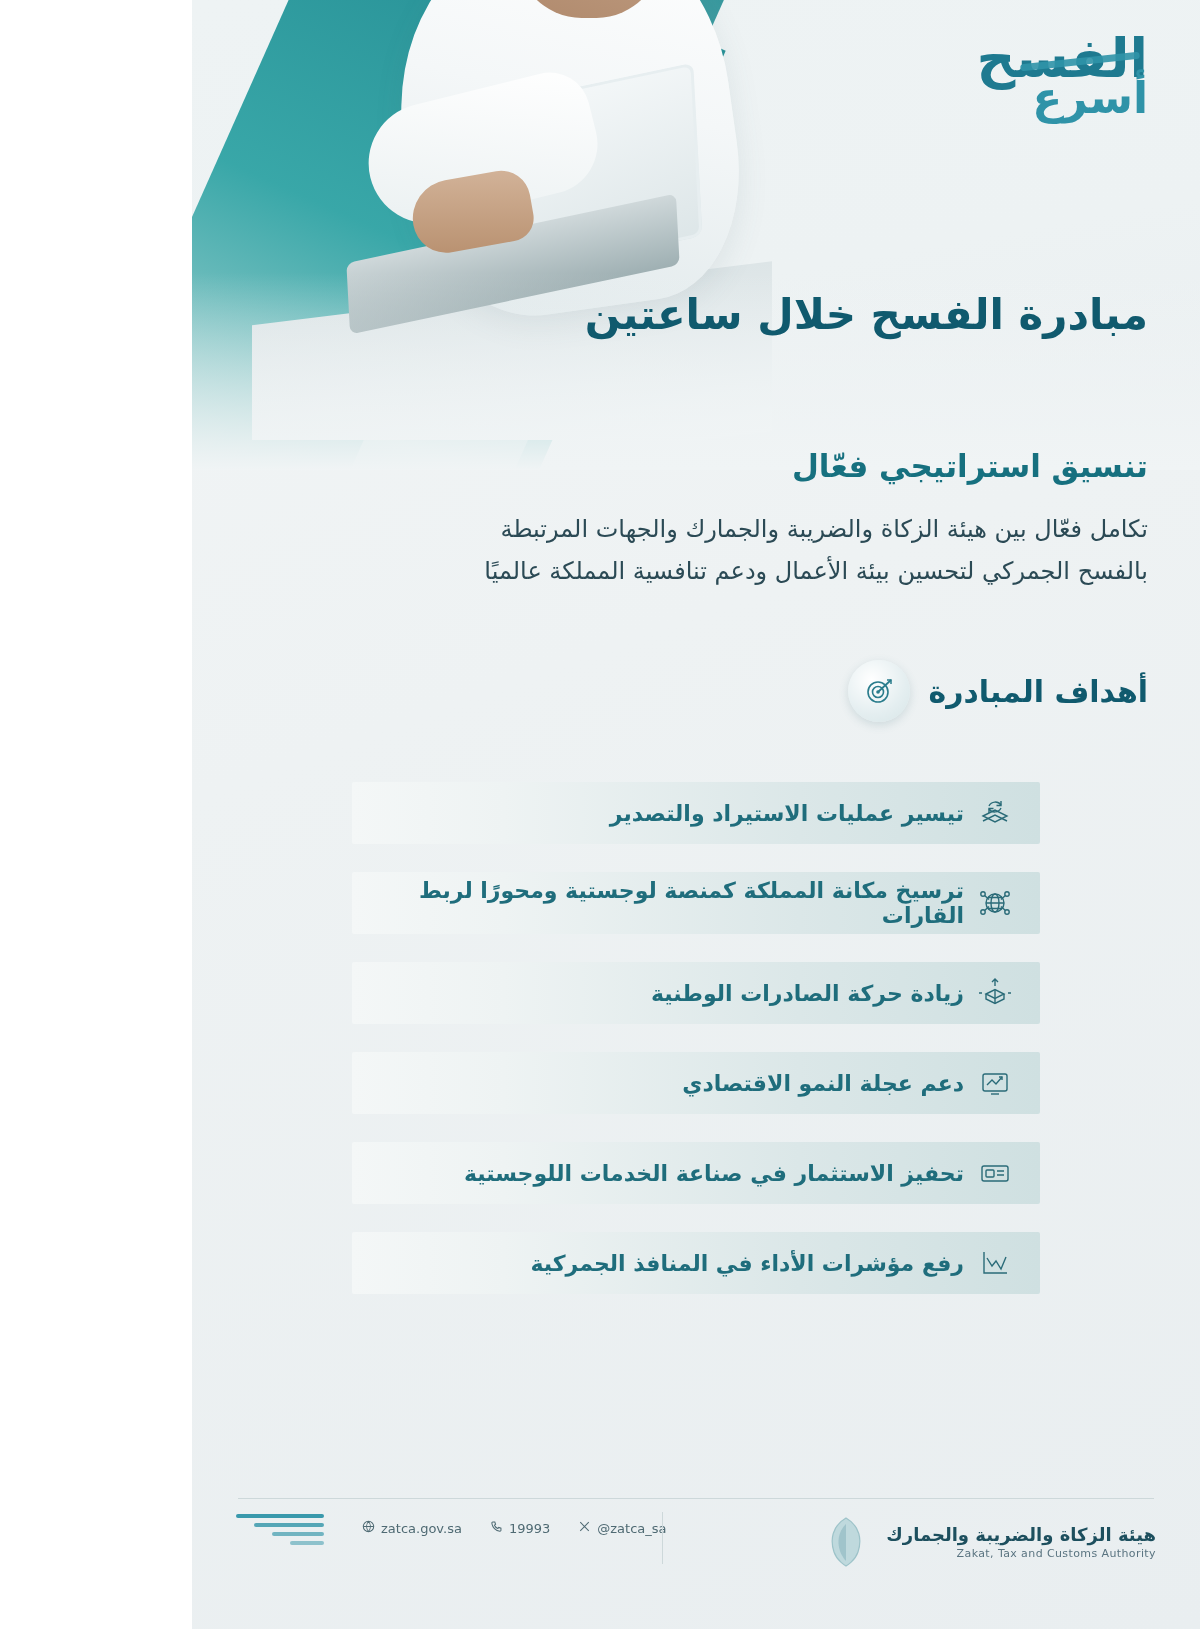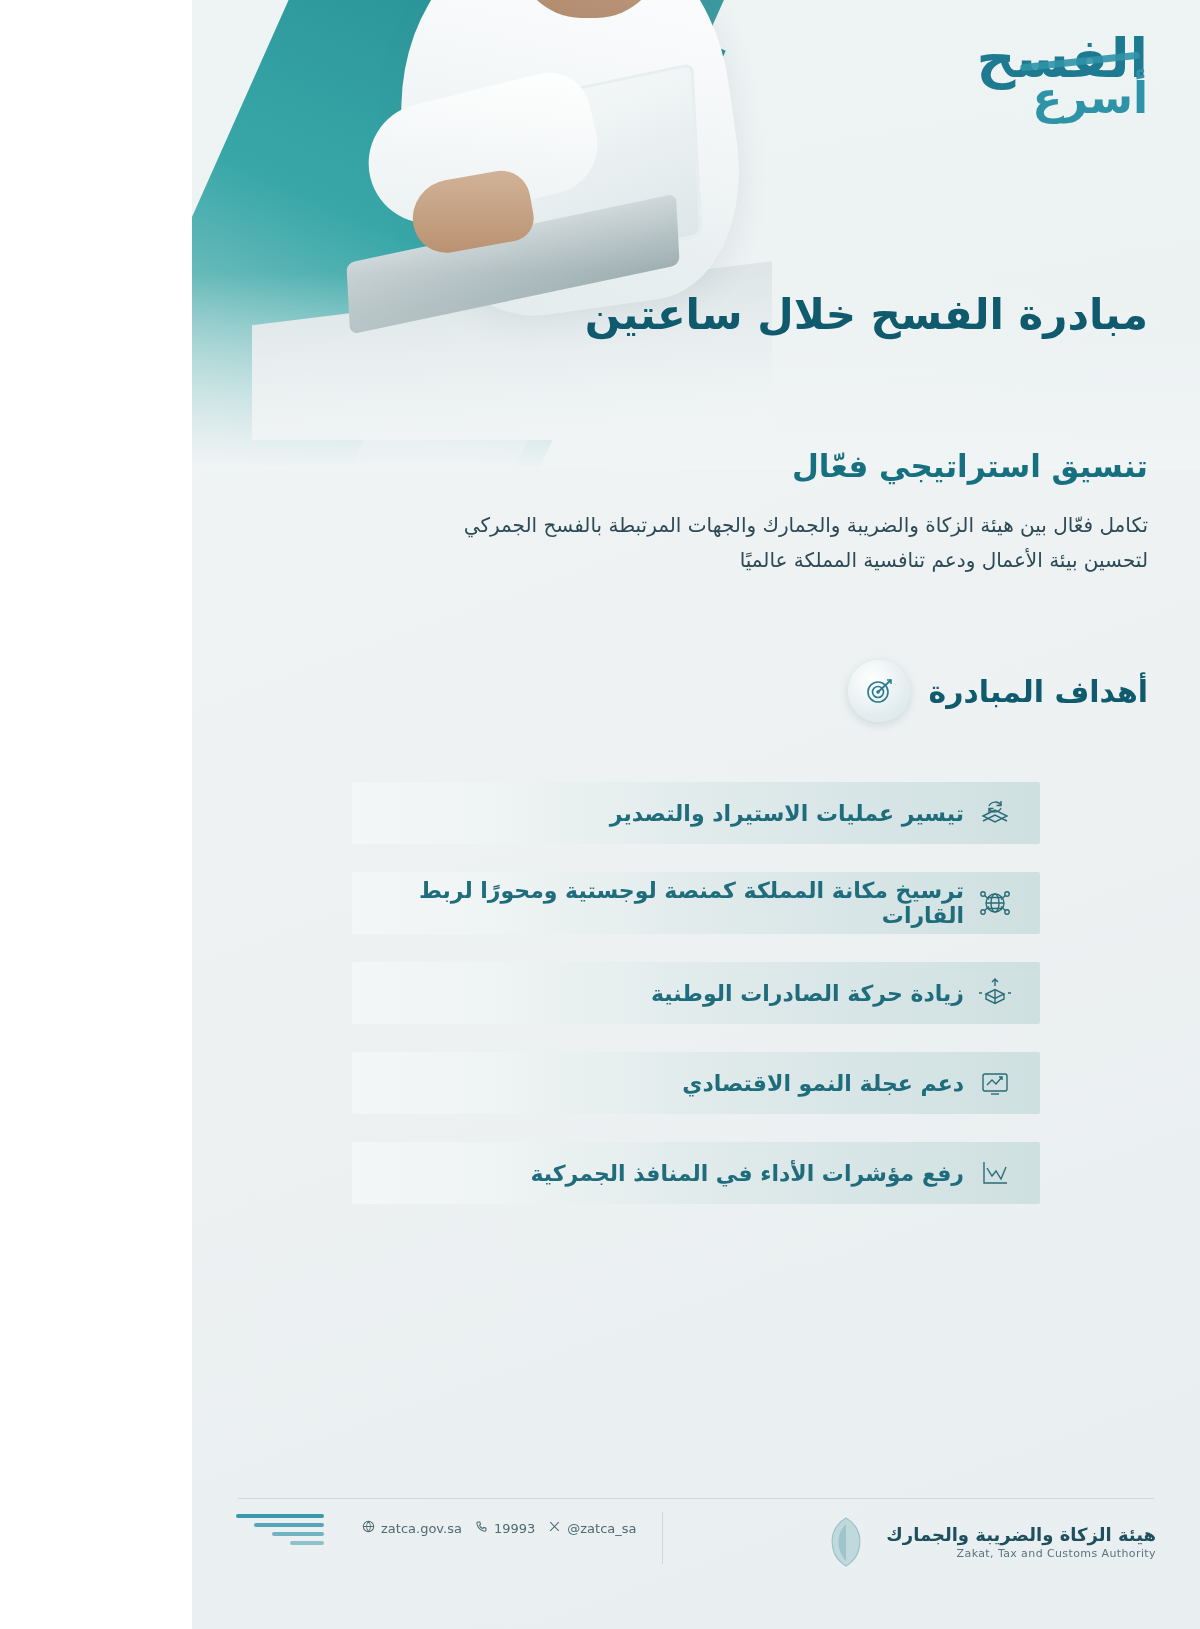--- a/index.html
+++ b/index.html
@@ -239,21 +239,21 @@
     font-size: 31px;
     font-weight: bold;
     color: #16707f;
   }
   .sub-body {
     position: absolute;
     right: 52px;
     top: 508px;
     width: 720px;
     text-align: right;
-    font-size: 20px;
+    font-size: 24px;
     line-height: 1.75;
     color: #2b4a55;
   }
 
   
   .goals-header {
     position: absolute;
     right: 52px;
     top: 660px;
     display: flex;
@@ -345,21 +345,21 @@
   .footer-stripes i:nth-child(3){ width: 52px; opacity:.65;}
   .footer-stripes i:nth-child(4){ width: 34px; opacity:.5;}
 
   .footer-contacts {
     position: absolute;
     left: 170px;
     top: 22px;
     display: flex;
     flex-direction: row;
     align-items: center;
-    gap: 13px;
+    gap: 28px;
     direction: ltr;
     font-size: 13px;
     color: #4f6a73;
   }
   .footer-contacts .item {
     display: flex;
     align-items: center;
     gap: 6px;
     white-space: nowrap;
   }
@@ -504,20 +504,30 @@
         <svg width="36" height="36" viewBox="0 0 36 36" fill="none" stroke="#2a6b78" stroke-width="1.4">
           <rect x="6" y="9" width="24" height="17" rx="2"></rect>
           <path d="M10 20 L15 15 L19 19 L25 12"></path>
           <path d="M22 12 l3 0 0 3"></path>
           <path d="M14 29 h8"></path>
         </svg>
       </div>
       <div class="goal-text">دعم عجلة النمو الاقتصادي</div>
     </div>
 
+    <div class="goal-row">
+      <div class="goal-icon">
+        <svg width="36" height="36" viewBox="0 0 36 36" fill="none" stroke="#2a6b78" stroke-width="1.4">
+          <rect x="5" y="11" width="26" height="15" rx="2"></rect>
+          <rect x="9" y="15" width="8" height="7" rx="1"></rect>
+          <path d="M20 16 h7 M20 20 h7"></path>
+        </svg>
+      </div>
+      <div class="goal-text">تحفيز الاستثمار في صناعة الخدمات اللوجستية</div>
+    </div>
 
     <div class="goal-row">
       <div class="goal-icon">
         <svg width="36" height="36" viewBox="0 0 36 36" fill="none" stroke="#2a6b78" stroke-width="1.4">
           <path d="M7 7 L7 28 L30 28"></path>
           <path d="M10 13 L15 21 L19 16 L24 24 L29 12"></path>
         </svg>
       </div>
       <div class="goal-text">رفع مؤشرات الأداء في المنافذ الجمركية</div>
     </div>

